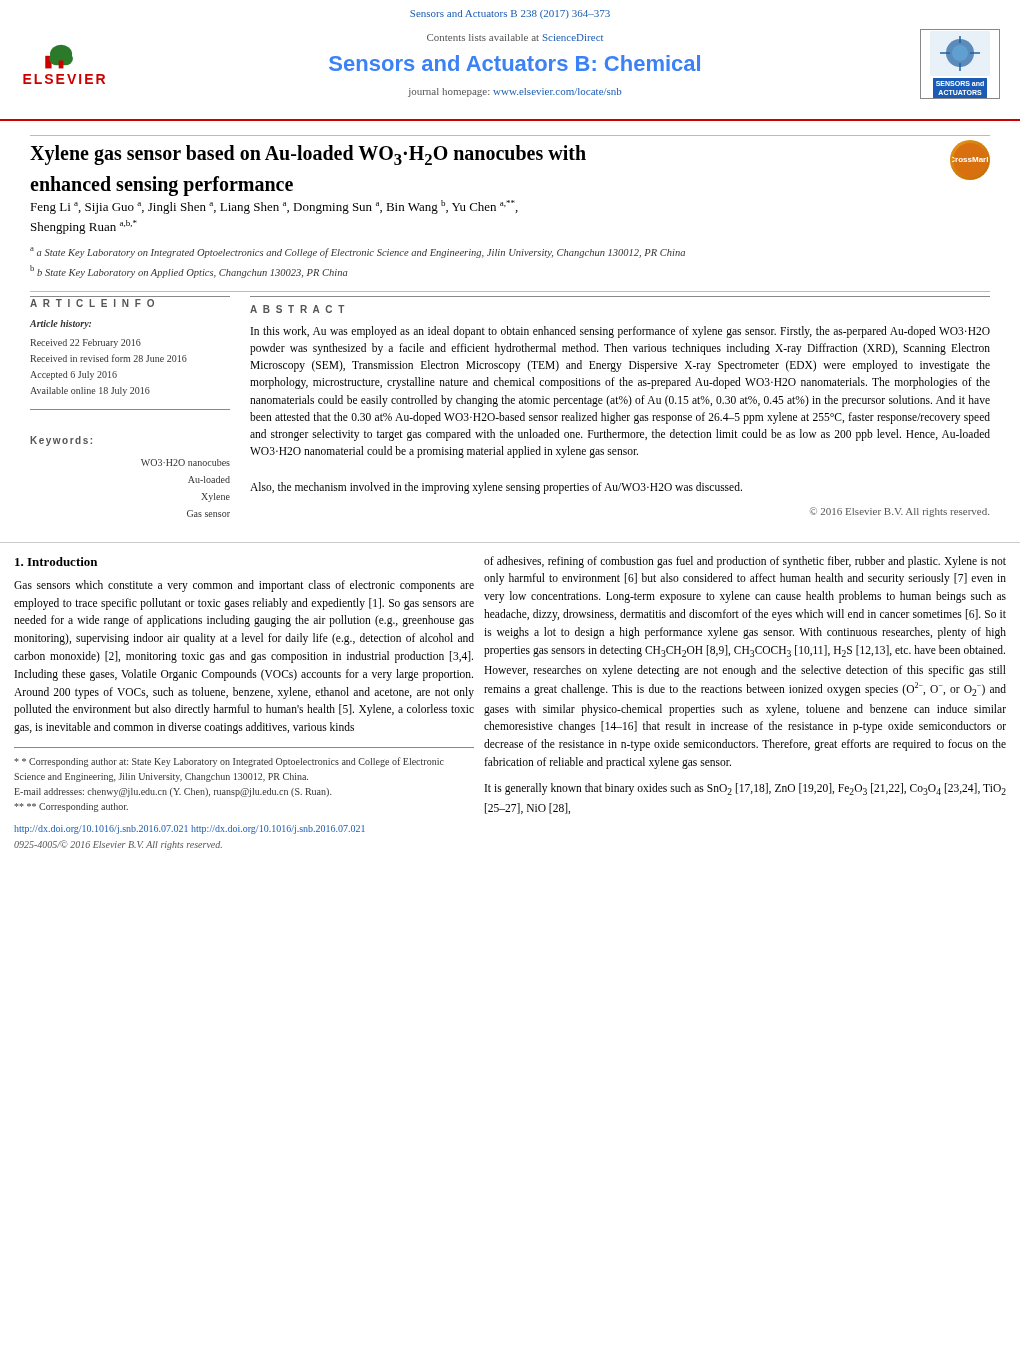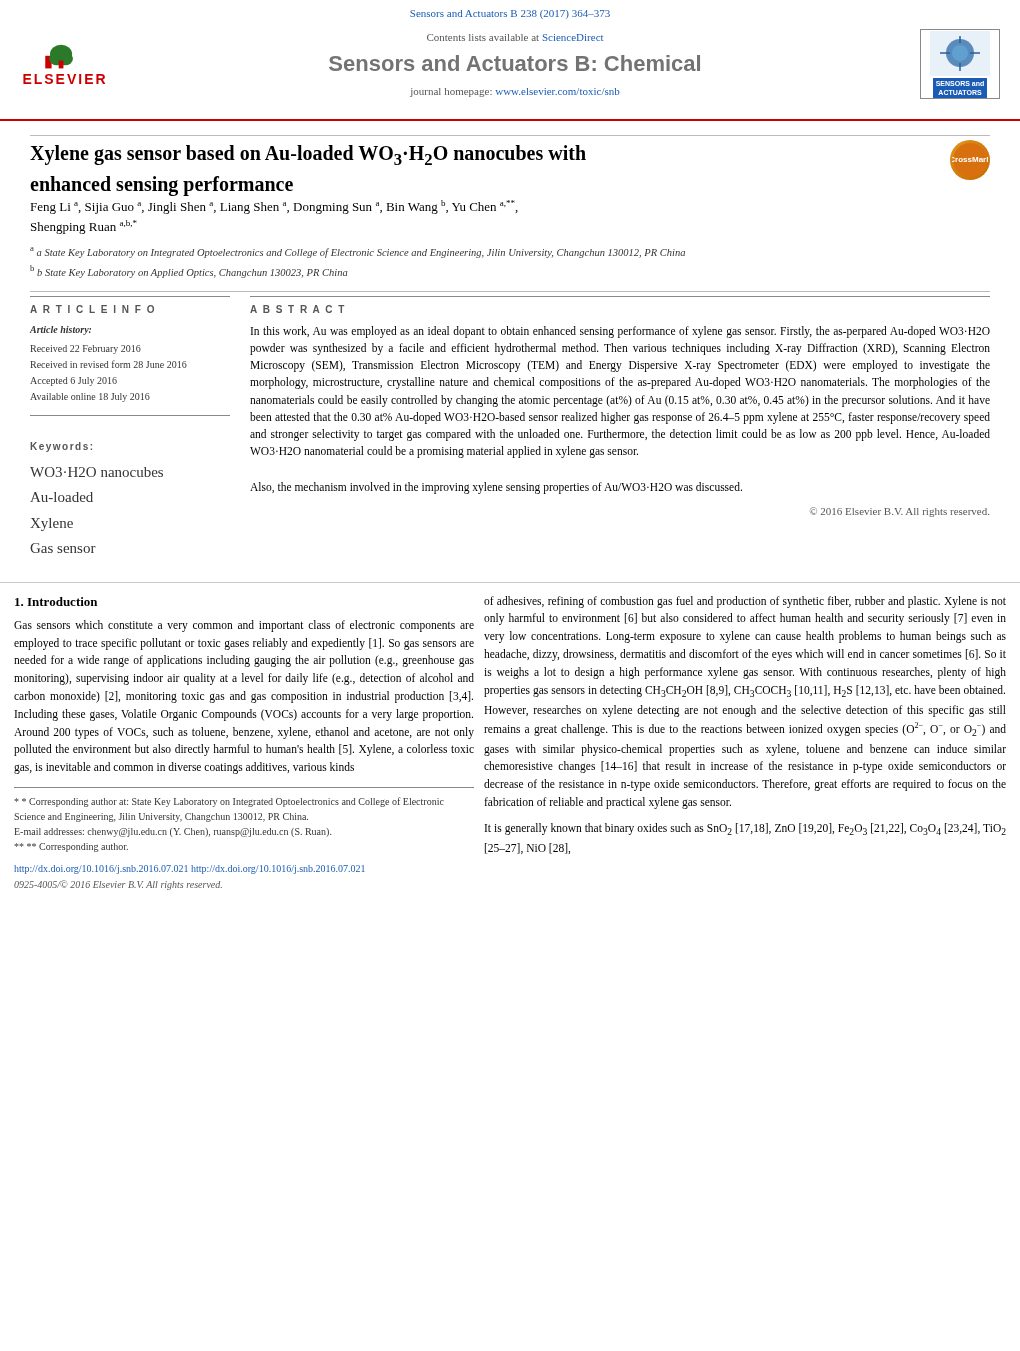--- a/index.html
+++ b/index.html
@@ -58,21 +58,21 @@
       color: #555;
       margin-bottom: 2px;
     }
     .sciencedirect-link {
       color: #1a5cb5;
       font-size: 11px;
     }
     .journal-name {
       font-size: 22px;
       font-weight: bold;
-      color: #737373;
+      color: #3b82f6;
       font-family: Arial, sans-serif;
       margin: 4px 0;
     }
     .homepage-line {
       font-size: 11px;
       color: #555;
     }
     .homepage-link {
       color: #1a5cb5;
     }
@@ -166,21 +166,21 @@
     .left-col {
       width: 200px;
       flex-shrink: 0;
     }
     .right-col {
       flex: 1;
     }
 
     .article-info-box {
       border-top: 1px solid #888;
-      padding-top: 6px;
+      padding-top: 0;
       margin-bottom: 10px;
     }
     .section-label {
       font-size: 10px;
       letter-spacing: 1.5px;
       color: #555;
       font-family: Arial, sans-serif;
       margin-bottom: 6px;
       font-weight: bold;
     }
@@ -195,23 +195,24 @@
       font-size: 10px;
       color: #333;
       line-height: 1.6;
     }
 
     .keywords-box {
       border-top: 1px solid #888;
       padding-top: 24px;
     }
     .keyword-item {
-      font-size: 15px;
+      font-size: 10px;
       color: #333;
       line-height: 1.7;
+      text-align: right;
     }
 
     .abstract-section {
       border-top: 1px solid #888;
       padding-top: 6px;
     }
     .abstract-text {
       font-size: 11.5px;
       line-height: 1.5;
       color: #000;
@@ -301,21 +302,21 @@
     </div>
 
     <div class="journal-title-center">
       <div class="contents-line">
         <span>Contents lists available at</span>
         <span class="sciencedirect-link">ScienceDirect</span>
       </div>
       <div class="journal-name">Sensors and Actuators B: Chemical</div>
       <div class="homepage-line">
         <span>journal homepage:</span>
-        <span class="homepage-link">www.elsevier.com/toxic/snb</span>
+        <span class="homepage-link">www.elsevier.com/locate/snb</span>
       </div>
     </div>
 
     <div class="sensors-logo-box">
       <div class="sensors-logo-img">
         <svg width="60" height="45" viewBox="0 0 60 45">
           <rect width="60" height="45" fill="#e8f0f8"></rect>
           <circle cx="30" cy="22" r="14" fill="#2060a0" opacity="0.7"></circle>
           <circle cx="30" cy="22" r="8" fill="#60a0d0"></circle>
           <line x1="10" y1="22" x2="20" y2="22" stroke="#2060a0" stroke-width="1.5"></line>

